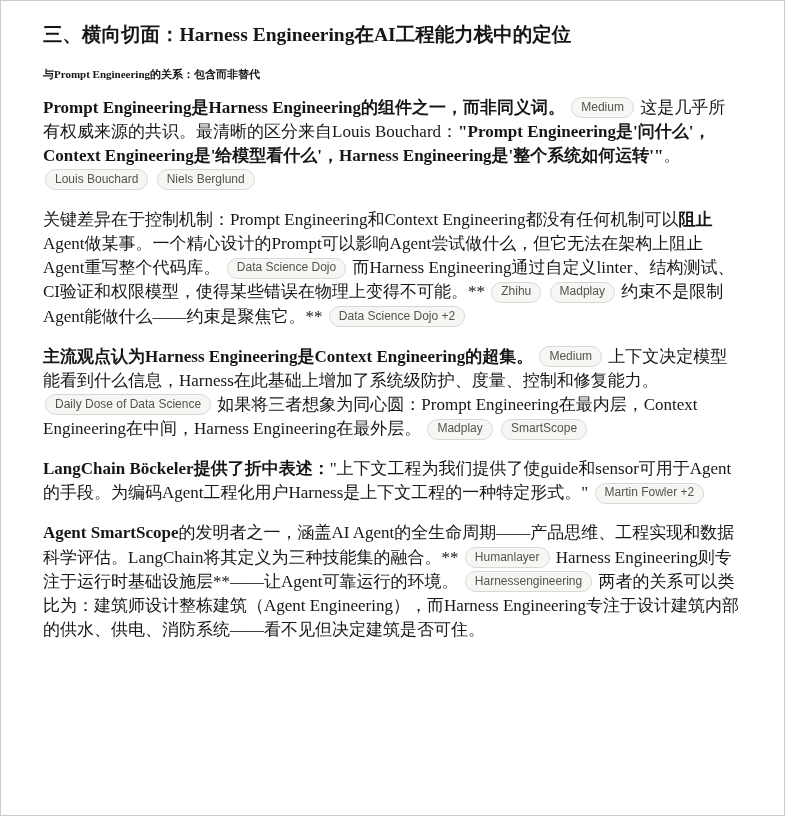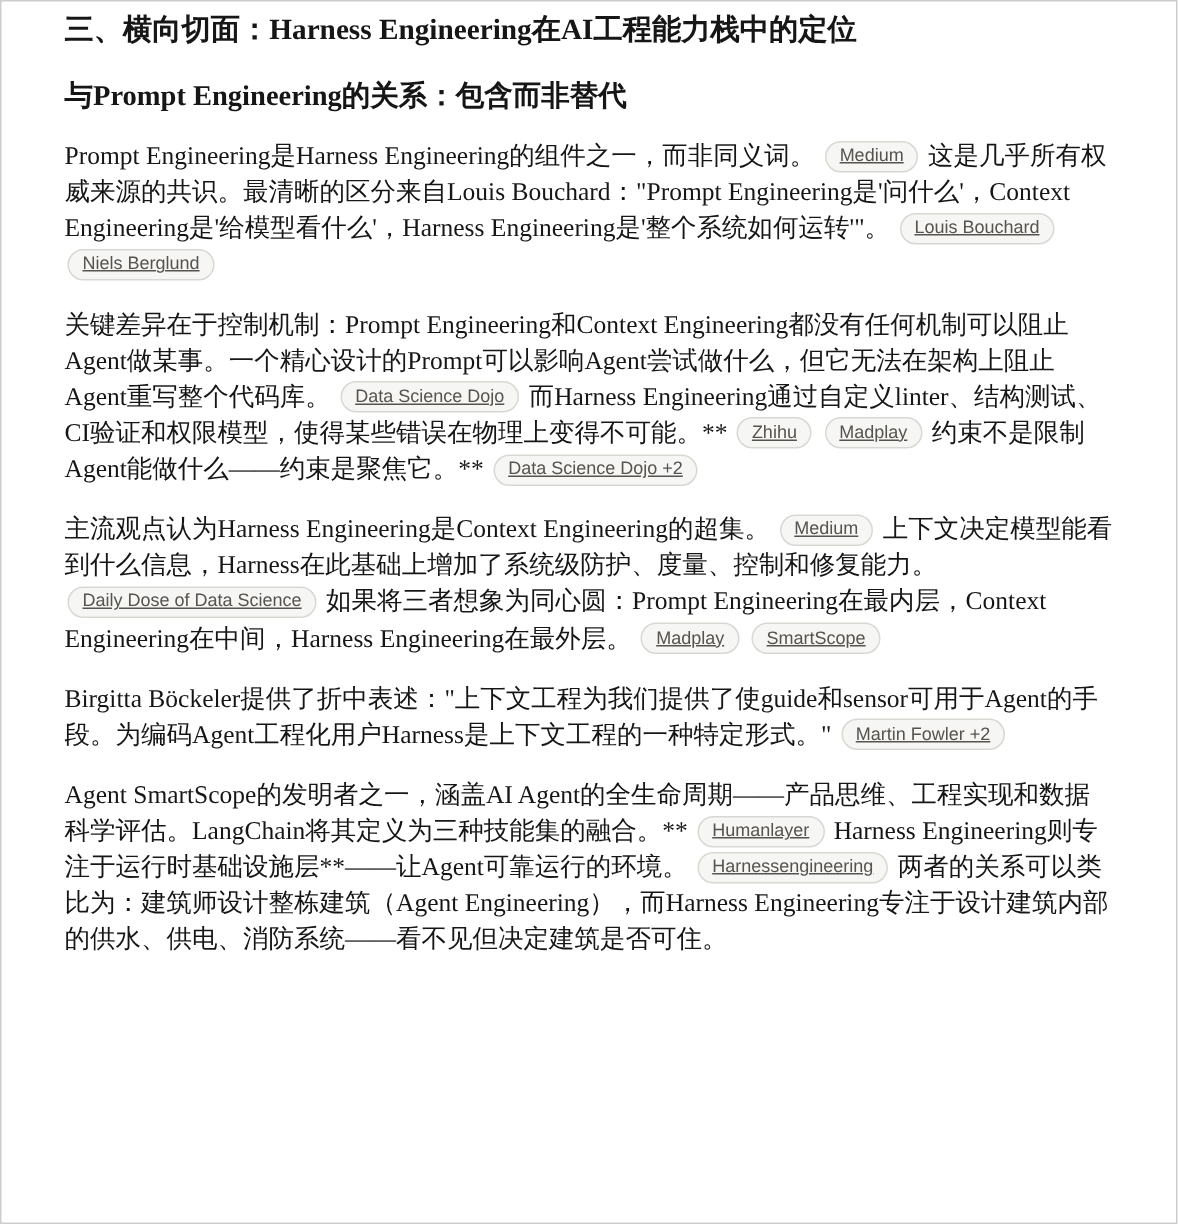--- a/index.html
+++ b/index.html
@@ -8,57 +8,56 @@
     width: 785px;
     height: 816px;
     box-sizing: border-box;
     background: #ffffff;
     border: 1px solid #cccccc;
     overflow: hidden;
     font-family: "Liberation Serif", "DejaVu Serif", serif;
     color: #161616;
   }
   .doc {
-    padding: 7px 42px 0 42px;
+    padding: 21px 42px 0 42px;
   }
   h2.page-title {
     font-size: 19.5px;
     line-height: 1.35;
     font-weight: 700;
     margin: 0 0 19px 0;
   }
   h3.section-heading {
-    font-size: 19px;
+    font-size: 11px;
     line-height: 1.3;
     font-weight: 700;
     margin: 26px 0 14px 0;
   }
   section:first-of-type h3.section-heading { margin-top: 0; }
   p.para {
     font-size: 17px;
     line-height: 1.42;
     margin: 0 0 16px 0;
     text-align: left;
   }
-  p.para strong { font-weight: 400; }
+  p.para strong { font-weight: 700; }
   .badge {
     display: inline-block;
     font-family: "Liberation Sans", "DejaVu Sans", sans-serif;
     font-size: 12px;
     line-height: 1.25;
     color: #57534e;
     background: #f6f6f4;
     border: 1px solid #d8d8d3;
     border-radius: 999px;
     padding: 1.5px 9px 2.5px 9px;
     margin: 0 2px;
     vertical-align: 2px;
     white-space: nowrap;
     cursor: pointer;
-    text-decoration: underline;
   }
 </style>
 </head>
 <body>
 
 <main class="doc">
 
   <h2 class="page-title">三、横向切面：Harness Engineering在AI工程能力栈中的定位</h2>
 
   <section>
@@ -67,21 +66,21 @@
     <p class="para"><strong>Prompt Engineering是Harness Engineering的组件之一，而非同义词。</strong> <span class="badge">Medium</span> <span>这是几乎所有权威来源的共识。最清晰的区分来自Louis Bouchard：</span><strong>"Prompt Engineering是'问什么'，Context Engineering是'给模型看什么'，Harness Engineering是'整个系统如何运转'"</strong><span>。</span> <span class="badge">Louis Bouchard</span> <span class="badge">Niels Berglund</span></p>
 
     <p class="para"><span>关键差异在于控制机制：Prompt Engineering和Context Engineering都没有任何机制可以</span><strong>阻止</strong><span>Agent做某事。一个精心设计的Prompt可以影响Agent尝试做什么，但它无法在架构上阻止Agent重写整个代码库。</span> <span class="badge">Data Science Dojo</span> <span>而Harness Engineering通过自定义linter、结构测试、CI验证和权限模型，使得某些错误在物理上变得不可能。**</span> <span class="badge">Zhihu</span> <span class="badge">Madplay</span> <span>约束不是限制Agent能做什么——约束是聚焦它。**</span> <span class="badge">Data Science Dojo +2</span></p>
   </section>
 
   <section>
 
     <p class="para"><strong>主流观点认为Harness Engineering是Context Engineering的超集。</strong> <span class="badge">Medium</span> <span>上下文决定模型能看到什么信息，Harness在此基础上增加了系统级防护、度量、控制和修复能力。</span> <span class="badge">Daily Dose of Data Science</span> <span>如果将三者想象为同心圆：Prompt Engineering在最内层，Context Engineering在中间，Harness Engineering在最外层。</span> <span class="badge">Madplay</span> <span class="badge">SmartScope</span></p>
 
 
-    <p class="para"><strong>Birgitta Böckeler提供了折中表述：</strong><span>"上下文工程为我们提供了使guide和sensor可用于Agent的手段。为编码Agent工程化用户Harness是上下文工程的一种特定形式。"</span> <span class="badge">Martin Fowler +2</span></p>
+    <p class="para"><strong>LangChain Böckeler提供了折中表述：</strong><span>"上下文工程为我们提供了使guide和sensor可用于Agent的手段。为编码Agent工程化用户Harness是上下文工程的一种特定形式。"</span> <span class="badge">Martin Fowler +2</span></p>
   </section>
 
   <section>
 
     <p class="para"><strong>Agent SmartScope</strong><span>的发明者之一，涵盖AI Agent的全生命周期——产品思维、工程实现和数据科学评估。LangChain将其定义为三种技能集的融合。**</span> <span class="badge">Humanlayer</span> <span>Harness Engineering则专注于运行时基础设施层**——让Agent可靠运行的环境。</span> <span class="badge">Harnessengineering</span> <span>两者的关系可以类比为：建筑师设计整栋建筑（Agent Engineering），而Harness Engineering专注于设计建筑内部的供水、供电、消防系统——看不见但决定建筑是否可住。</span></p>
   </section>
 
 </main>
 
 </body></html>

